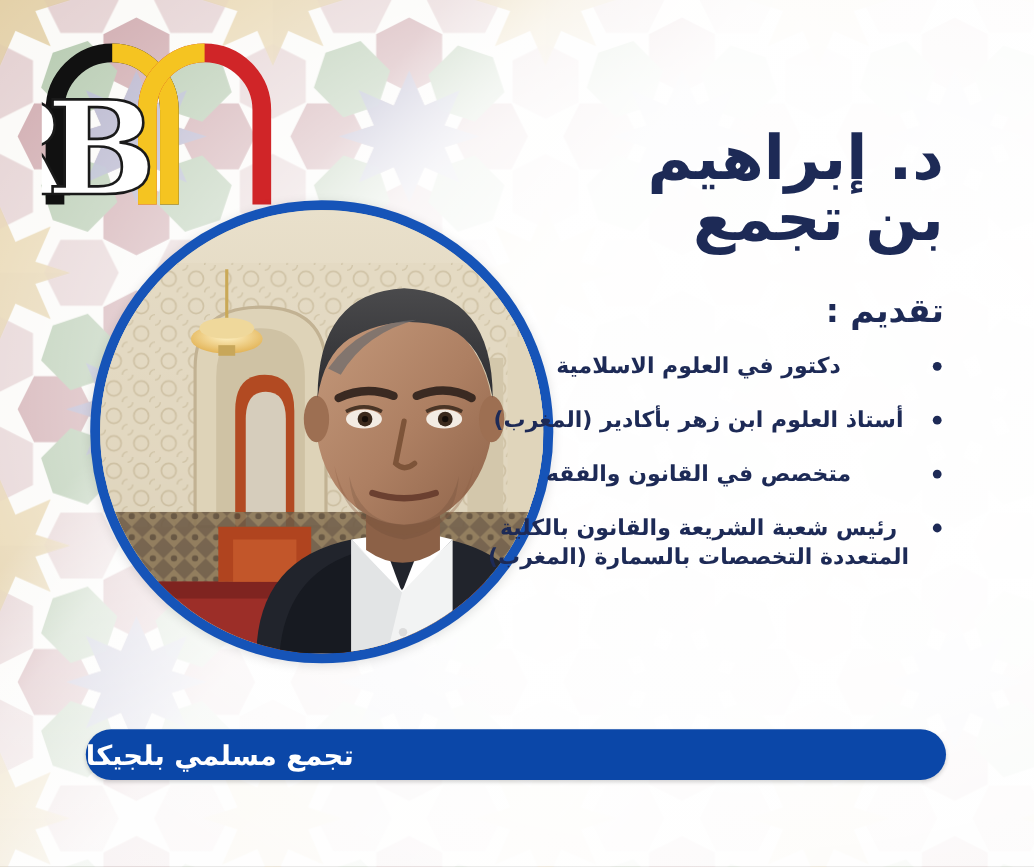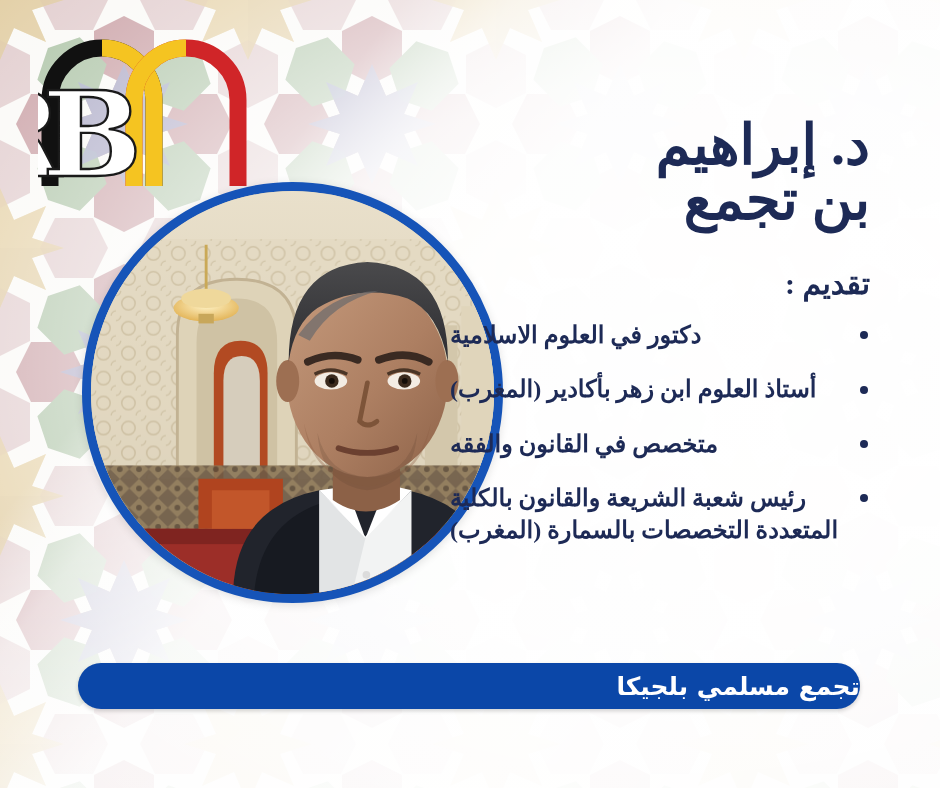--- a/index.html
+++ b/index.html
@@ -46,24 +46,23 @@
     border-radius:50%;
     border:9px solid #1654b8;
     overflow:hidden;
     background:#cdbfa4;
     box-shadow:0 2px 10px rgba(0,0,0,.12);
   }
   #portrait svg{display:block;width:100%;height:100%;}
 
   
   #text-col{
-    position:absolute;right:70px;top:118px;width:420px;
+    position:absolute;right:82px;top:118px;width:420px;
     text-align:right;
     color:#1d2a56;
-    font-family:Liberation Serif, serif;
   }
   .speaker-name{
     font-size:56px;line-height:0.98;font-weight:800;
     letter-spacing:-0.5px;
     color:#1d2a56;
     margin:0;
     direction:rtl;
   }
   .section-label{
     margin:38px 0 0 0;
@@ -71,36 +70,36 @@
     direction:rtl;
   }
 
   ul.bio{
     list-style:none;margin:18px 0 0 0;padding:0;direction:rtl;
   }
   ul.bio li{
     position:relative;
     padding-right:26px;
     margin:17px 0 22px 0;
-    font-size:24px;line-height:1.35;font-weight:700;
+    font-size:20px;line-height:1.35;font-weight:700;
     color:#1d2a56;
-    text-align:left;
+    text-align:center;
   }
   ul.bio li .dot{
     position:absolute;right:2px;top:0.52em;
     width:8px;height:8px;border-radius:50%;
     background:#1d2a56;
   }
 
   
   #banner{
     position:absolute;left:78px;top:663px;width:782px;height:46px;
     background:#0b47a8;
     border-radius:23px;
-    display:flex;align-items:center;justify-content:flex-start;
+    display:flex;align-items:center;justify-content:flex-end;
     color:#ffffff;
     font-size:25px;font-weight:700;
     letter-spacing:0.3px;
     direction:rtl;
     box-shadow:0 2px 4px rgba(0,0,0,.18);
   }
 </style>
 </head>
 <body>
 

